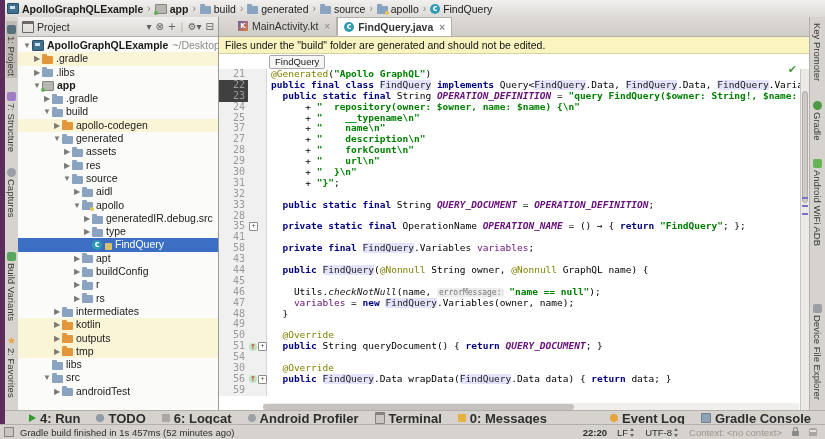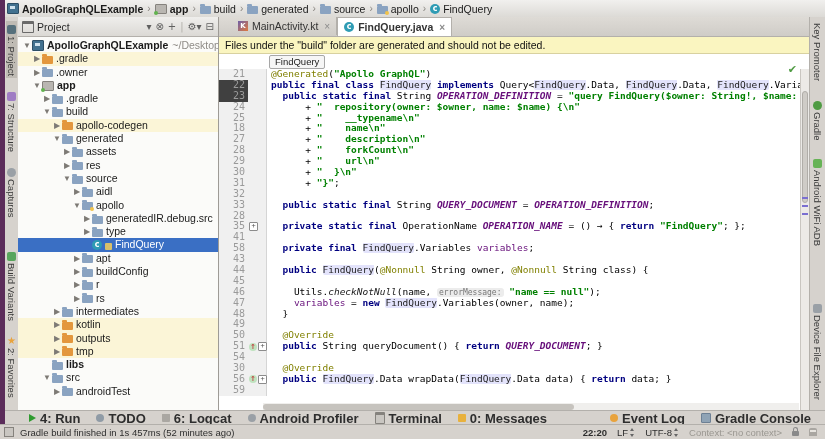--- a/index.html
+++ b/index.html
@@ -228,21 +228,21 @@
         <span class="textra">~/Desktop/Pr</span>
       </div>
       <div class="trow cream" style="padding-left: 14px;">
         <span class="chev">▶</span>
         <span class="fic ic-folder-orange"></span>
         <span class="tlabel">.gradle</span>
       </div>
       <div class="trow" style="padding-left: 14px;">
         <span class="chev">▶</span>
         <span class="fic ic-folder-blue"></span>
-        <span class="tlabel">.owner</span>
+        <span class="tlabel">.libs</span>
       </div>
       <div class="trow bold" style="padding-left: 14px;">
         <span class="chev">▼</span>
         <span class="fic ic-module"></span>
         <span class="tlabel">app</span>
       </div>
       <div class="trow" style="padding-left: 24px;">
         <span class="chev">▶</span>
         <span class="fic ic-folder-blue"></span>
         <span class="tlabel">.gradle</span>
@@ -336,21 +336,21 @@
       <div class="trow cream" style="padding-left: 34px;">
         <span class="chev">▶</span>
         <span class="fic ic-folder-orange"></span>
         <span class="tlabel">outputs</span>
       </div>
       <div class="trow cream" style="padding-left: 34px;">
         <span class="chev">▶</span>
         <span class="fic ic-folder-orange"></span>
         <span class="tlabel">tmp</span>
       </div>
-      <div class="trow" style="padding-left: 24px; font-weight: bold;">
+      <div class="trow" style="padding-left: 24px;">
         <span class="chev"></span>
         <span class="fic ic-folder-blue"></span>
         <span class="tlabel">libs</span>
       </div>
       <div class="trow" style="padding-left: 24px;">
         <span class="chev">▼</span>
         <span class="fic ic-folder-blue"></span>
         <span class="tlabel">src</span>
       </div>
       <div class="trow" style="padding-left: 34px;">
@@ -381,34 +381,34 @@
     <span id="chip">FindQuery</span>
     <span id="okcheck" class="ico">✔</span>
   </div>
   <div id="codewrap">
     <div id="code">
         <div class="cl"><span class="gut">21</span><span class="mks"></span><span class="ct"><span class="s-a">@Generated</span><span class="s-p">(</span><span class="s-s">"Apollo GraphQL"</span><span class="s-p">)</span></span></div>
         <div class="cl"><span class="gut gy">22</span><span class="mks"></span><span class="ct"><span class="s-k">public final class </span><span class="s-h">FindQuery</span><span class="s-k"> implements </span><span class="s-p">Query&lt;</span><span class="s-h">FindQuery</span><span class="s-p">.Data, </span><span class="s-h">FindQuery</span><span class="s-p">.Data, </span><span class="s-h">FindQuery</span><span class="s-p">.Variables&gt; {</span></span></div>
         <div class="cl"><span class="gut gy">23</span><span class="mks"></span><span class="ct"><span class="s-p">  </span><span class="s-k">public static final </span><span class="s-p">String </span><span class="s-f">OPERATION_DEFINITION</span><span class="s-p"> = </span><span class="s-s">"query FindQuery($owner: String!, $name: String!) {\n"</span></span></div>
         <div class="cl"><span class="gut">24</span><span class="mks"></span><span class="ct"><span class="s-p">      + </span><span class="s-s">"  repository(owner: $owner, name: $name) {\n"</span></span></div>
         <div class="cl"><span class="gut">25</span><span class="mks"></span><span class="ct"><span class="s-p">      + </span><span class="s-s">"    __typename\n"</span></span></div>
-        <div class="cl"><span class="gut">18</span><span class="mks"></span><span class="ct"><span class="s-p">      + </span><span class="s-s">"    name\n"</span></span></div>
+        <div class="cl"><span class="gut">37</span><span class="mks"></span><span class="ct"><span class="s-p">      + </span><span class="s-s">"    name\n"</span></span></div>
         <div class="cl"><span class="gut">27</span><span class="mks"></span><span class="ct"><span class="s-p">      + </span><span class="s-s">"    description\n"</span></span></div>
         <div class="cl"><span class="gut">28</span><span class="mks"></span><span class="ct"><span class="s-p">      + </span><span class="s-s">"    forkCount\n"</span></span></div>
         <div class="cl"><span class="gut">29</span><span class="mks"></span><span class="ct"><span class="s-p">      + </span><span class="s-s">"    url\n"</span></span></div>
         <div class="cl"><span class="gut">30</span><span class="mks"></span><span class="ct"><span class="s-p">      + </span><span class="s-s">"  }\n"</span></span></div>
         <div class="cl"><span class="gut">31</span><span class="mks"></span><span class="ct"><span class="s-p">      + </span><span class="s-s">"}"</span><span class="s-p">;</span></span></div>
         <div class="cl"><span class="gut">32</span><span class="mks"></span><span class="ct"></span></div>
         <div class="cl"><span class="gut">33</span><span class="mks"></span><span class="ct"><span class="s-p">  </span><span class="s-k">public static final </span><span class="s-p">String </span><span class="s-f">QUERY_DOCUMENT</span><span class="s-p"> = </span><span class="s-f">OPERATION_DEFINITION</span><span class="s-p">;</span></span></div>
         <div class="cl"><span class="gut">28</span><span class="mks"></span><span class="ct"></span></div>
         <div class="cl"><span class="gut">35</span><span class="mks"><span class="mk mk-plus">+</span></span><span class="ct"><span class="s-p">  </span><span class="s-k">private static final </span><span class="s-p">OperationName </span><span class="s-f">OPERATION_NAME</span><span class="s-p"> = () → { </span><span class="s-k">return </span><span class="s-s">"FindQuery"</span><span class="s-p">; };</span></span></div>
         <div class="cl"><span class="gut">41</span><span class="mks"></span><span class="ct"></span></div>
         <div class="cl"><span class="gut">58</span><span class="mks"></span><span class="ct"><span class="s-p">  </span><span class="s-k">private final </span><span class="s-h">FindQuery</span><span class="s-p">.Variables </span><span class="s-v">variables</span><span class="s-p">;</span></span></div>
         <div class="cl"><span class="gut">43</span><span class="mks"></span><span class="ct"></span></div>
-        <div class="cl"><span class="gut">44</span><span class="mks"></span><span class="ct"><span class="s-p">  </span><span class="s-k">public </span><span class="s-h">FindQuery</span><span class="s-p">(</span><span class="s-a">@Nonnull</span><span class="s-p"> String owner, </span><span class="s-a">@Nonnull</span><span class="s-p"> String class) {</span></span></div>
+        <div class="cl"><span class="gut">44</span><span class="mks"></span><span class="ct"><span class="s-p">  </span><span class="s-k">public </span><span class="s-h">FindQuery</span><span class="s-p">(</span><span class="s-a">@Nonnull</span><span class="s-p"> String owner, </span><span class="s-a">@Nonnull</span><span class="s-p"> GraphQL name) {</span></span></div>
         <div class="cl"><span class="gut">45</span><span class="mks"></span></div>
         <div class="cl"><span class="gut">46</span><span class="mks"></span><span class="ct"><span class="s-p">    Utils.</span><span class="s-m">checkNotNull</span><span class="s-p">(name, </span><span class="s-hint">errorMessage:</span><span class="s-p"> </span><span class="s-s">"name == null"</span><span class="s-p">);</span></span></div>
         <div class="cl"><span class="gut">47</span><span class="mks"></span><span class="ct"><span class="s-p">    </span><span class="s-v">variables</span><span class="s-p"> = </span><span class="s-k">new </span><span class="s-h">FindQuery</span><span class="s-p">.Variables(owner, name);</span></span></div>
         <div class="cl"><span class="gut">48</span><span class="mks"></span><span class="ct"><span class="s-p">  }</span></span></div>
         <div class="cl"><span class="gut">49</span><span class="mks"></span><span class="ct"></span></div>
         <div class="cl"><span class="gut">50</span><span class="mks"></span><span class="ct"><span class="s-p">  </span><span class="s-a">@Override</span></span></div>
         <div class="cl"><span class="gut">51</span><span class="mks"><span class="mk mk-ovr">↑</span><span class="mk mk-plus">+</span></span><span class="ct"><span class="s-p">  </span><span class="s-k">public </span><span class="s-p">String queryDocument() { </span><span class="s-k">return </span><span class="s-f">QUERY_DOCUMENT</span><span class="s-p">; }</span></span></div>
         <div class="cl"><span class="gut">54</span><span class="mks"></span><span class="ct"></span></div>
         <div class="cl"><span class="gut">30</span><span class="mks"></span><span class="ct"><span class="s-p">  </span><span class="s-a">@Override</span></span></div>
         <div class="cl"><span class="gut">56</span><span class="mks"><span class="mk mk-ovr">↑</span><span class="mk mk-plus">+</span></span><span class="ct"><span class="s-p">  </span><span class="s-k">public </span><span class="s-h">FindQuery</span><span class="s-p">.Data wrapData(</span><span class="s-h">FindQuery</span><span class="s-p">.Data data) { </span><span class="s-k">return </span><span class="s-p">data; }</span></span></div>

